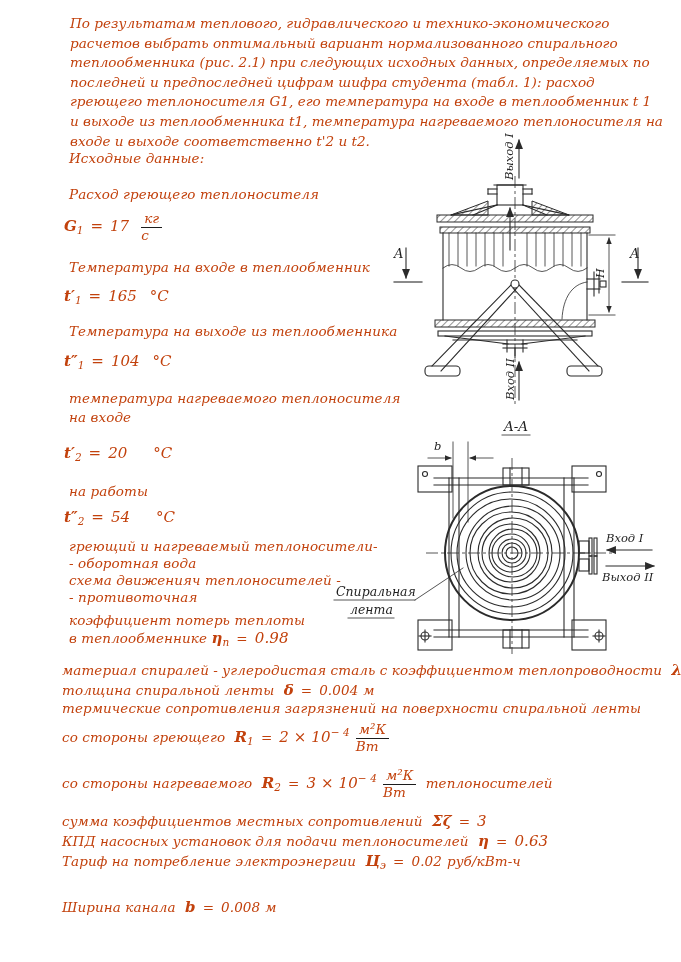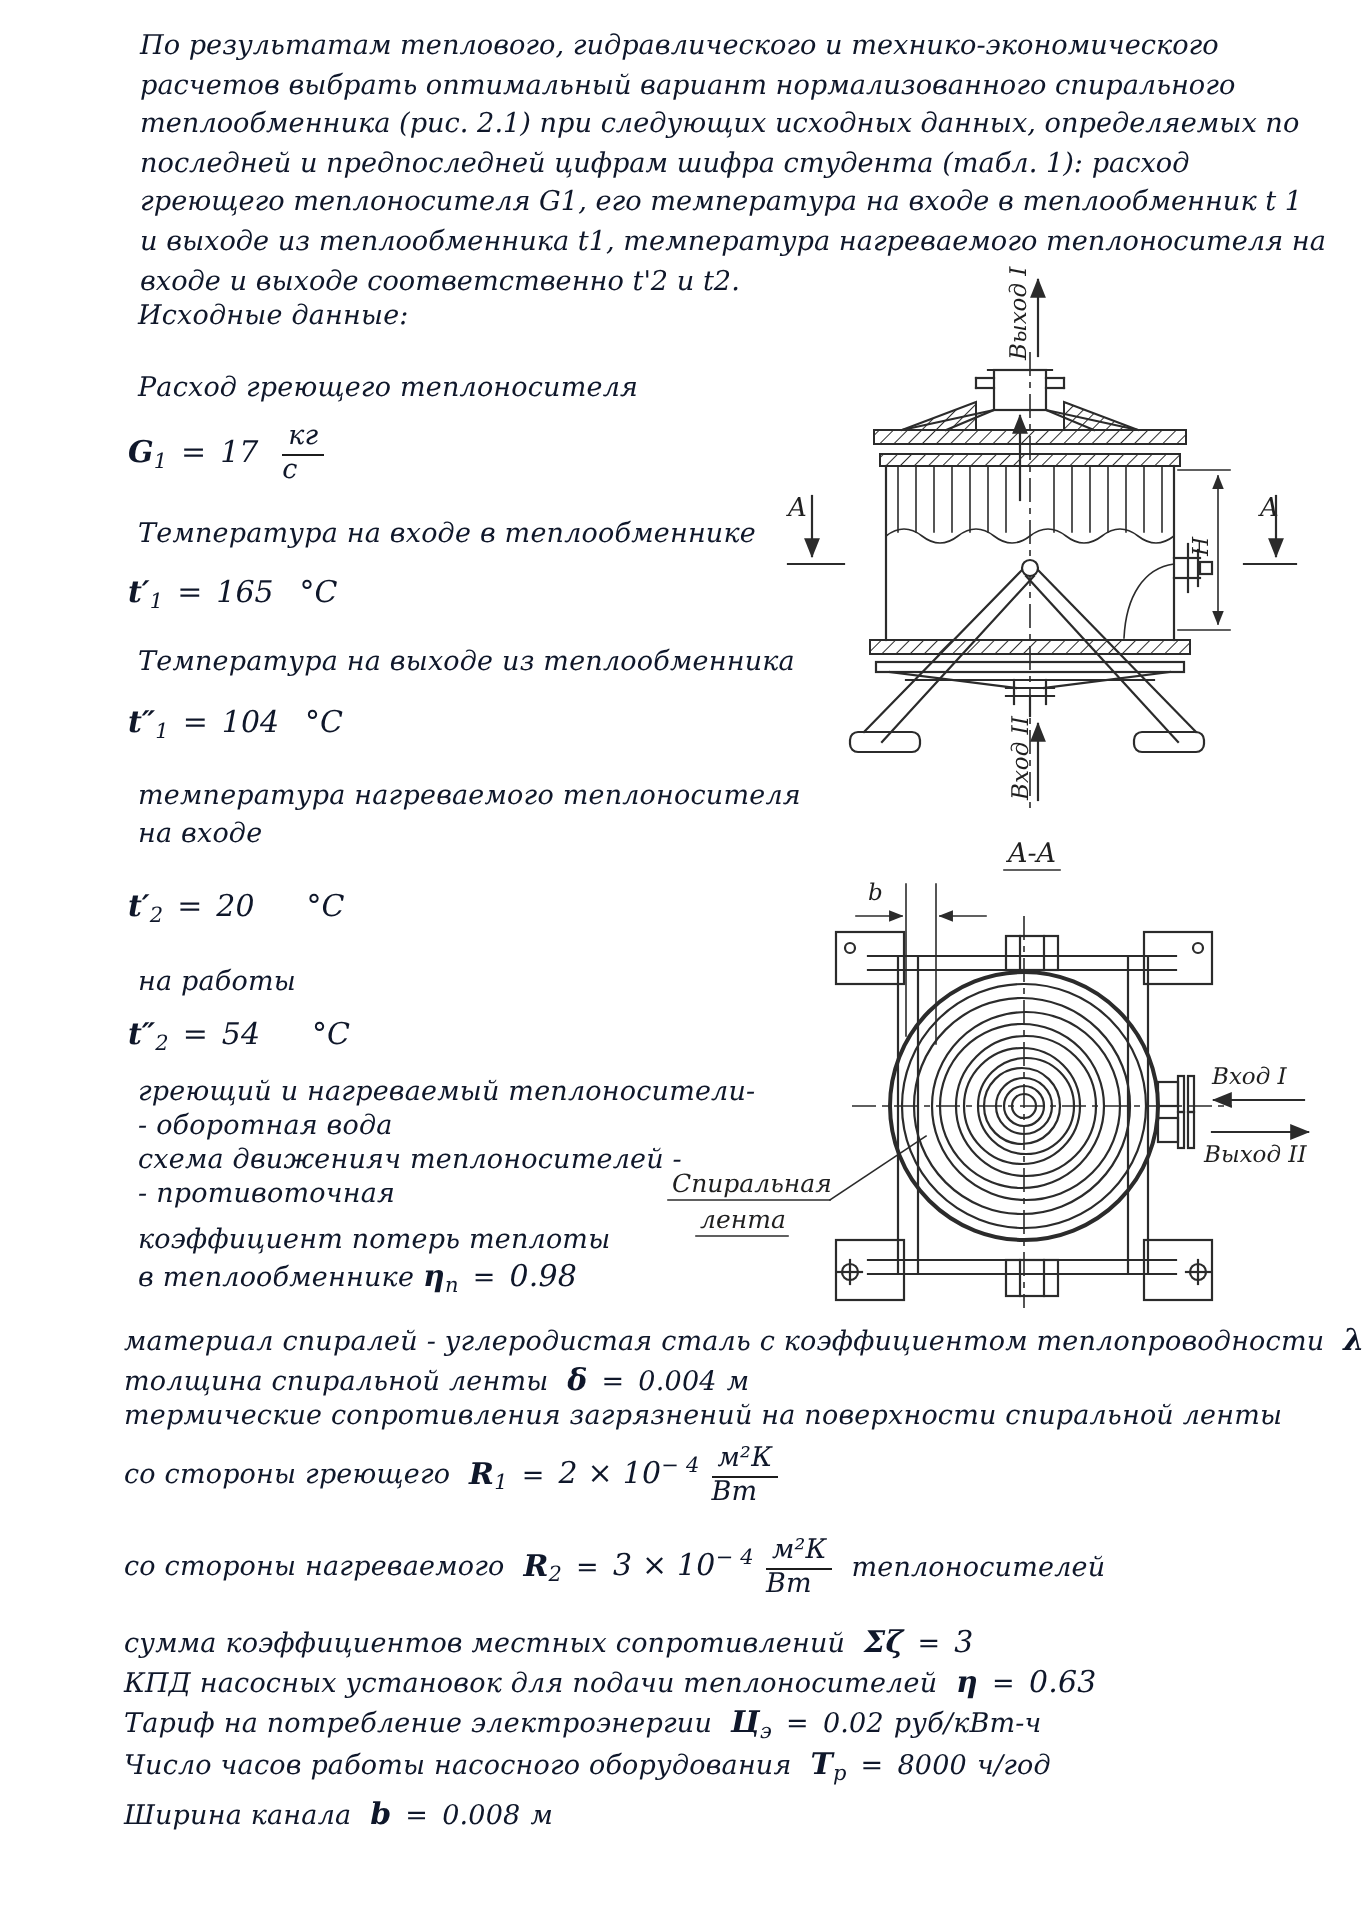--- a/index.html
+++ b/index.html
@@ -1,17 +1,17 @@
 <!DOCTYPE html>
 <html><head>
 <meta charset="utf-8">
 <style>
   html,body{margin:0;padding:0;background:#fff;}
   .page{position:relative;width:681px;height:962px;background:#ffffff;overflow:hidden;
-        font-family:"DejaVu Serif",serif;font-style:italic;color:#0f172a;}
+        font-family:"DejaVu Serif",serif;font-style:italic;color:#c2410c;}
   .abs{position:absolute;}
   .cap{font-size:13.5px;letter-spacing:.1px;white-space:nowrap;}
   .wrap{white-space:normal;}
   .frm{font-size:15px;white-space:nowrap;}
   .sym{font-weight:bold;}
   sub{font-size:10.5px;vertical-align:-3px;line-height:0;}
   sup{font-size:10.5px;line-height:0;}
   .eq{margin:0 7px;}
   .unit{margin-left:13px;}
   .unit2{margin-left:5px;}
@@ -37,21 +37,21 @@
   <div class="abs intro wrap" style="left:70px;top:14px">По результатам теплового, гидравлического и технико-экономического расчетов выбрать оптимальный вариант нормализованного спирального теплообменника (рис. 2.1) при следующих исходных данных, определяемых по последней и предпоследней цифрам шифра студента (табл. 1): расход греющего теплоносителя G1, его температура на входе в теплообменник t 1 и выходе из теплообменника t1, температура нагреваемого теплоносителя на входе и выходе соответственно t'2 и t2.</div>
 
   <div class="abs cap" style="left:69px;top:150px">Исходные данные:</div>
 
   <div class="abs cap" style="left:69px;top:186px">Расход греющего теплоносителя</div>
 
   <div class="abs frm" style="left:64px;top:211px">
     <span class="sym">G</span><sub>1</sub><span class="eq">=</span><span>17</span><span class="frac"><span class="n">кг</span><span class="d">с</span></span>
   </div>
 
-  <div class="abs cap" style="left:69px;top:259px">Температура на входе в теплообменнике</div>
+  <div class="abs cap" style="left:69px;top:259px">Температура на входе в теплообменник</div>
 
   <div class="abs frm" style="left:64px;top:287px">
     <span class="sym">t′</span><sub>1</sub><span class="eq">=</span><span>165</span><span class="unit">°C</span>
   </div>
 
   <div class="abs cap" style="left:69px;top:323px">Температура на выходе из теплообменника</div>
 
   <div class="abs frm" style="left:64px;top:352px">
     <span class="sym">t″</span><sub>1</sub><span class="eq">=</span><span>104</span><span class="unit">°C</span>
   </div>
@@ -112,24 +112,20 @@
   <div class="abs cap" style="left:62px;top:832px">
     <span>КПД насосных установок для подачи теплоносителей</span>
     <span class="frm sym unit2">η</span><span class="eq">=</span><span class="frm">0.63</span>
   </div>
 
   <div class="abs cap" style="left:62px;top:852px">
     <span>Тариф на потребление электроэнергии</span>
     <span class="frm sym unit2">Ц</span><sub>э</sub><span class="eq">=</span><span>0.02</span><span class="unit2">руб/кВт-ч</span>
   </div>
 
-  <div class="abs cap" style="left:62px;top:873px">
-    <span>Число часов работы насосного оборудования</span>
-    <span class="frm sym unit2">T</span><sub>р</sub><span class="eq">=</span><span>8000</span><span class="unit2">ч/год</span>
-  </div>
 
   <div class="abs cap" style="left:62px;top:898px">
     <span>Ширина канала</span>
     <span class="frm sym unit2">b</span><span class="eq">=</span><span>0.008</span><span class="unit2">м</span>
   </div>
 
   <svg style="left:388px;top:132px" width="260" height="296" viewBox="0 0 260 296">
     <defs>
       <pattern id="hatch" width="5" height="5" patternUnits="userSpaceOnUse" patternTransform="rotate(45)">
         <line x1="0" y1="0" x2="0" y2="5" stroke="#2b2b2b" stroke-width="1"></line>

